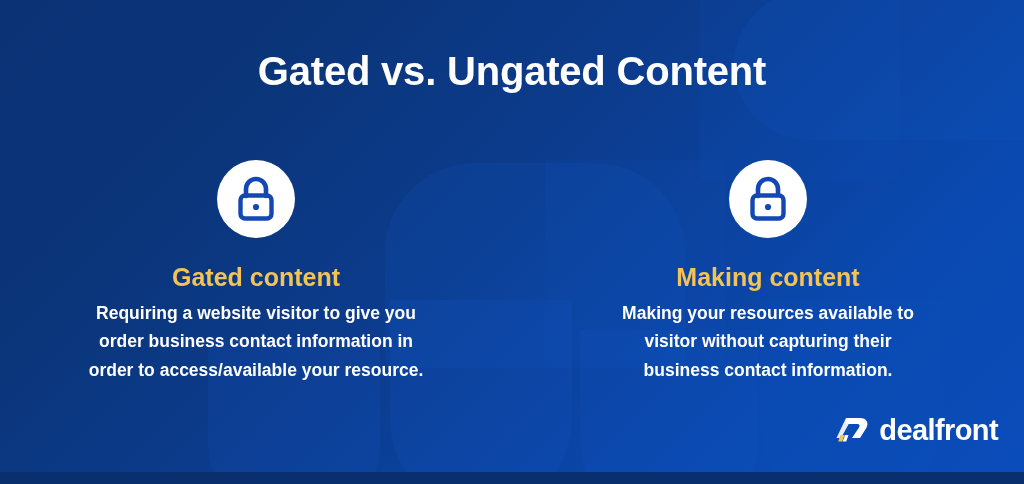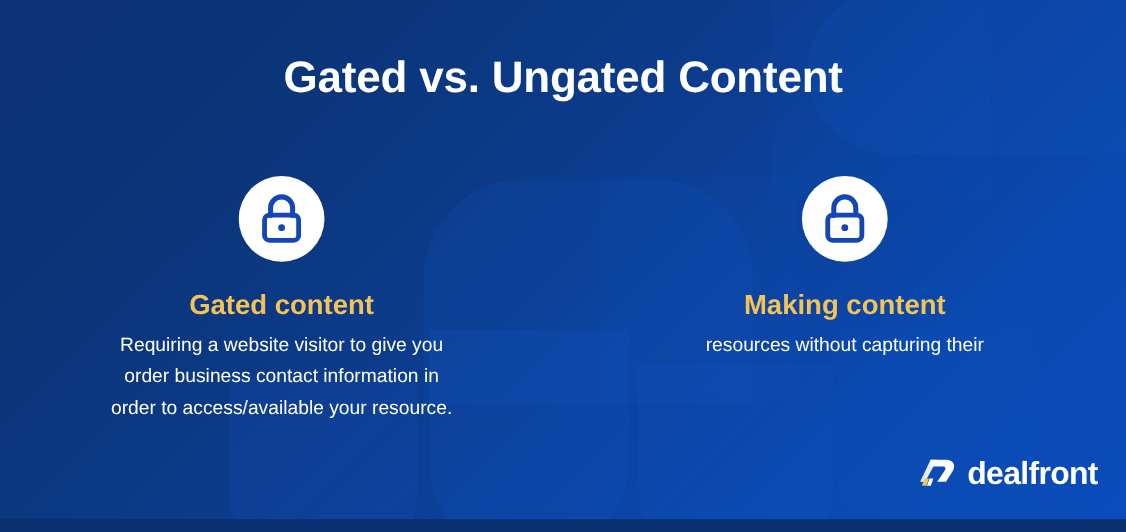--- a/index.html
+++ b/index.html
@@ -113,30 +113,30 @@
     line-height:1.2;
   }
   .col-heading { color:#f3c356; }
 
   .col-body {
     color:#ffffff;
     font-size:17.5px;
     line-height:1.62;
     text-align:center;
     width:420px;
-    font-weight:normal;
+    font-weight:bold;
   }
   .col-body span { display:block; }
 
   
   .logo {
     position:absolute;
     right:26px; bottom:26px;
     display:flex;
-    align-items:center;
+    align-items:flex-start;
     gap:9px;
   }
   .logo-mark { width:34px; height:30px; display:block; }
   .logo-word {
     color:#ffffff;
     font-size:29px;
     font-weight:bold;
     letter-spacing:-.6px;
     line-height:1;
   }
@@ -180,21 +180,23 @@
     <div class="col">
       <div class="icon-circle">
         <svg width="44" height="48" viewBox="0 0 44 48" fill="none">
           <path d="M12 21 V14 A10 10 0 0 1 32 14 V18.5" stroke="#1247b5" stroke-width="4.6" stroke-linecap="round" fill="none"></path>
           <rect x="6.5" y="20.5" width="31" height="23" rx="4.5" stroke="#1247b5" stroke-width="4.4" fill="none"></rect>
           <circle cx="22" cy="32" r="3.1" fill="#1247b5"></circle>
         </svg>
       </div>
       <div class="col-heading">Making content</div>
       <div class="col-body">
-        <span>resources without capturing their</span>
+        <span>Making your resources available to</span>
+        <span>visitor without capturing their</span>
+        <span>business contact information.</span>
       </div>
     </div>
 
   </div>
 
   <div class="logo">
     <svg class="logo-mark" viewBox="0 0 34 30">
       <path d="M10 2 L24 2 C30.5 2 33.5 7 30 12.5 L24 22 L16 22 L23 11.5 C24.2 9.6 23.4 8 21.3 8 L10 8 Z" fill="#ffffff"></path>
       <path d="M10 2 L16 2 L5 22 L0.5 22 Z" fill="#ffffff" opacity="0.9"></path>
       <path d="M4.5 19 L8.5 19 L6.2 25.5 L2.2 25.5 Z" fill="#f3c356"></path>

